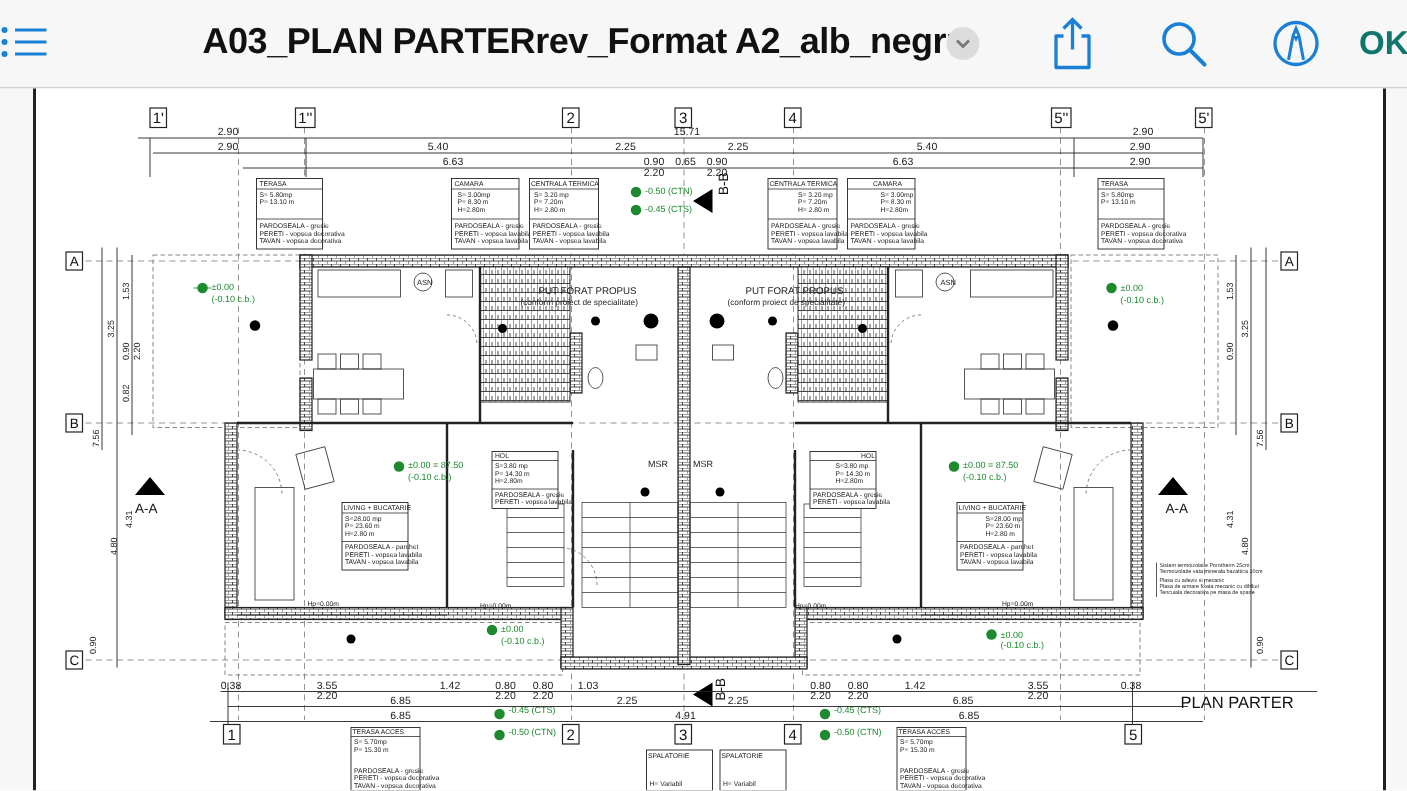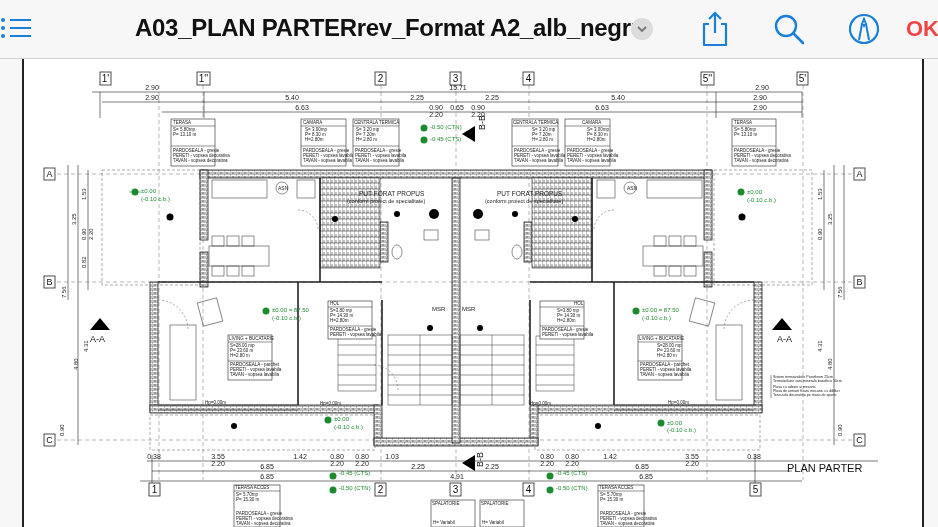--- a/index.html
+++ b/index.html
@@ -1,21 +1,21 @@
 <!DOCTYPE html>
 <html><head>
 <meta charset="utf-8">
 <style>
   html,body{margin:0;padding:0;}
   body{width:938px;height:527px;overflow:hidden;background:#f7f7f7;font-family:"Liberation Sans",sans-serif;position:relative;}
   .topbar{position:absolute;left:0;top:0;width:938px;height:58px;background:#f7f7f7;border-bottom:1px solid #d2d2d2;}
   .topbar .title{position:absolute;left:135px;top:14px;font-size:24px;font-weight:bold;color:#111;letter-spacing:-0.3px;white-space:nowrap;}
   .topbar .chev{position:absolute;left:631px;top:18px;width:22px;height:22px;border-radius:50%;background:#dcdcdc;}
   .icon-btn{position:absolute;top:12px;width:34px;height:34px;cursor:pointer;}
-  .ok{position:absolute;left:906px;top:16px;font-size:22px;font-weight:bold;color:#ef4444;}
+  .ok{position:absolute;left:906px;top:16px;font-size:22px;font-weight:bold;color:#0f766e;}
   .page{position:absolute;left:0;top:59px;width:938px;height:468px;background:#f7f7f7;}
   .sheet{position:absolute;left:22px;top:0;width:898px;height:468px;background:#fff;border-left:2px solid #222;border-right:2px solid #222;}
   svg text{font-family:"Liberation Sans",sans-serif;}
 </style>
 </head>
 <body>
 
 <div class="topbar">
   <div class="icon-btn" style="left:0;top:14px;">
     <svg width="34" height="30" viewBox="0 0 34 30">

